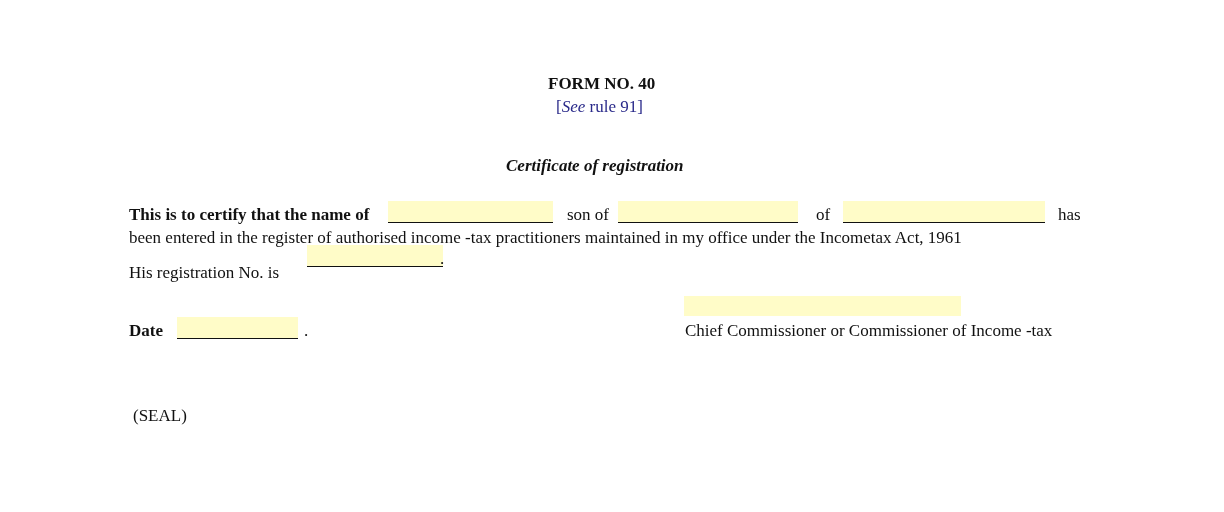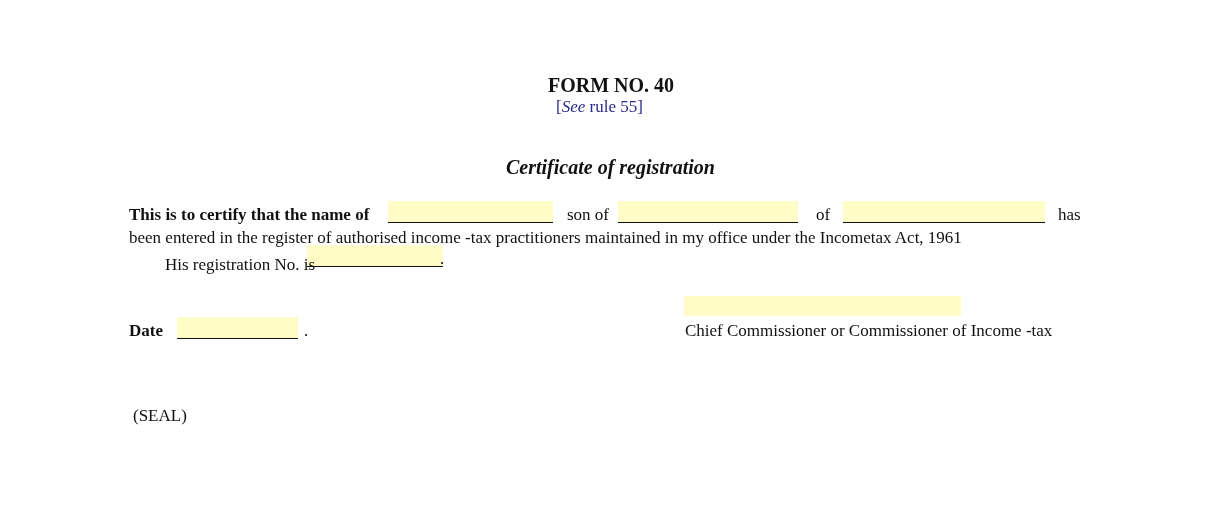--- a/index.html
+++ b/index.html
@@ -1,44 +1,44 @@
 <!DOCTYPE html>
 <html><head>
 <meta charset="utf-8">
 <style>
   html, body { margin: 0; padding: 0; background: #ffffff; }
   body { width: 1224px; height: 512px; position: relative; overflow: hidden;
          font-family: "Liberation Serif", "DejaVu Serif", serif; color: #111; }
   .abs { position: absolute; white-space: nowrap; }
-  .title { font-weight: bold; font-size: 20px; }
+  .title { font-weight: bold; font-size: 17px; }
   .subtitle { font-size: 17px; color: #2a2a8a; }
   .subtitle i { }
   .body-text { font-size: 17px; }
   .field { position: absolute; background: #fffcc8; box-sizing: border-box; }
   .field.ul { border-bottom: 1.6px solid #111; }
 </style>
 </head>
 <body>
 
 <div class="abs title" style="left:548px; top:74px;">FORM NO. 40</div>
-<div class="abs subtitle" style="left:556px; top:97px;"><span>[</span><i>See</i><span> rule 55]</span></div>
+<div class="abs subtitle" style="left:556px; top:97px;"><span>[</span><i>See</i><span> rule 91]</span></div>
 <div class="abs title" style="left:506px; top:156px;font-style:italic;">Certificate of registration</div>
 
 <div class="abs body-text" style="left:129px; top:205px;font-weight:bold;">This is to certify that the name of</div>
 <div class="field ul" style="left:388px; top:201px; width:165px; height:22px;"></div>
 <div class="abs body-text" style="left:567px; top:205px;">son of</div>
 <div class="field ul" style="left:618px; top:201px; width:180px; height:22px;"></div>
 <div class="abs body-text" style="left:816px; top:205px;">of</div>
 <div class="field ul" style="left:843px; top:201px; width:202px; height:22px;"></div>
 <div class="abs body-text" style="left:1058px; top:205px;">has</div>
 
 <div class="abs body-text" style="left:129px; top:228px;">been entered in the register of authorised income -tax practitioners maintained in my office under the Incometax Act, 1961</div>
 
 <div class="field ul" style="left:307px; top:245px; width:136px; height:22px;"></div>
-<div class="abs body-text" style="left:129px; top:255px;margin-left:36px;">His registration No. is</div>
+<div class="abs body-text" style="left:129px; top:263px;">His registration No. is</div>
 <div class="abs body-text" style="left:440px; top:249px;">.</div>
 
 <div class="field" style="left:684px; top:296px; width:277px; height:20px;"></div>
 
 <div class="abs body-text" style="left:129px; top:321px;font-weight:bold;">Date</div>
 <div class="field ul" style="left:177px; top:317px; width:121px; height:22px;"></div>
 <div class="abs body-text" style="left:304px; top:321px;">.</div>
 
 <div class="abs body-text" style="left:685px; top:321px;">Chief Commissioner or Commissioner of Income -tax</div>
 

